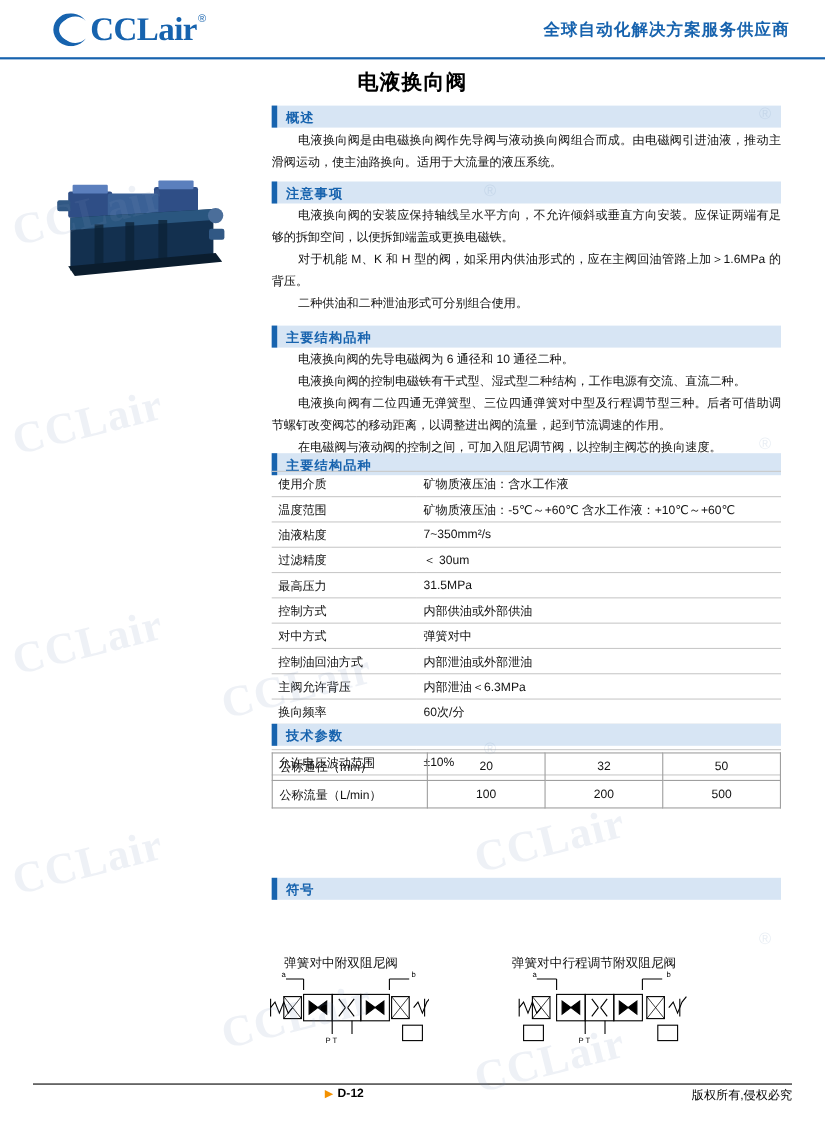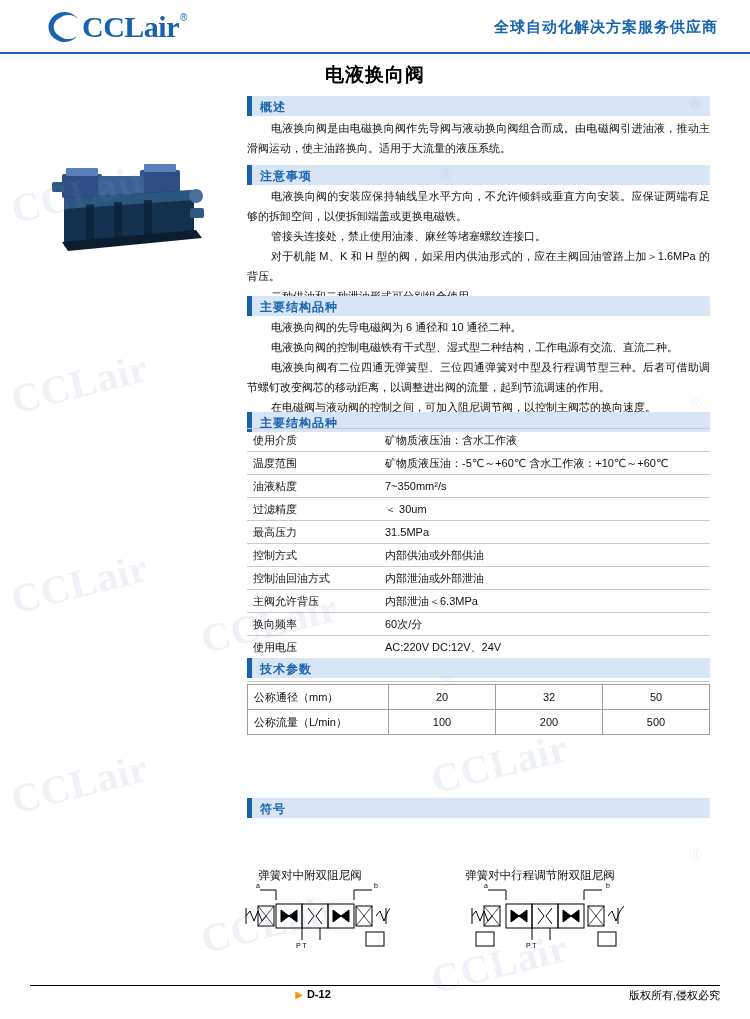--- a/index.html
+++ b/index.html
@@ -192,21 +192,20 @@
 </div>
 <div class="body-text" style="top:118px;">
   <span class="indent">电液换向阀是由电磁换向阀作先导阀与液动换向阀组合而成。由电磁阀引进油液，推动主滑阀运动，使主油路换向。适用于大流量的液压系统。</span>
 </div>
 
 <div class="bar" style="top:165px;">
   <span>注意事项</span>
 </div>
 <div class="body-text" style="top:186px;">
   <span class="indent">电液换向阀的安装应保持轴线呈水平方向，不允许倾斜或垂直方向安装。应保证两端有足够的拆卸空间，以便拆卸端盖或更换电磁铁。</span>
-  <span class="indent">管接头连接处，禁止使用油漆、麻丝等堵塞螺纹连接口。</span>
   <span class="indent">对于机能 M、K 和 H 型的阀，如采用内供油形式的，应在主阀回油管路上加＞1.6MPa 的背压。</span>
   <span class="indent">二种供油和二种泄油形式可分别组合使用。</span>
 </div>
 
 <div class="bar" style="top:296px;">
   <span>主要结构品种</span>
 </div>
 <div class="body-text" style="top:317px;">
   <span class="indent">电液换向阀的先导电磁阀为 6 通径和 10 通径二种。</span>
   <span class="indent">电液换向阀的控制电磁铁有干式型、湿式型二种结构，工作电源有交流、直流二种。</span>
@@ -235,20 +234,24 @@
       <td class="k">过滤精度</td>
       <td>＜ 30um</td>
     </tr>
     <tr>
       <td class="k">最高压力</td>
       <td>31.5MPa</td>
     </tr>
     <tr>
       <td class="k">控制方式</td>
       <td>内部供油或外部供油</td>
+    </tr>
+    <tr>
+      <td class="k">对中方式</td>
+      <td>弹簧对中</td>
     </tr>
     <tr>
       <td class="k">控制油回油方式</td>
       <td>内部泄油或外部泄油</td>
     </tr>
     <tr>
       <td class="k">主阀允许背压</td>
       <td>内部泄油＜6.3MPa</td>
     </tr>
     <tr>

